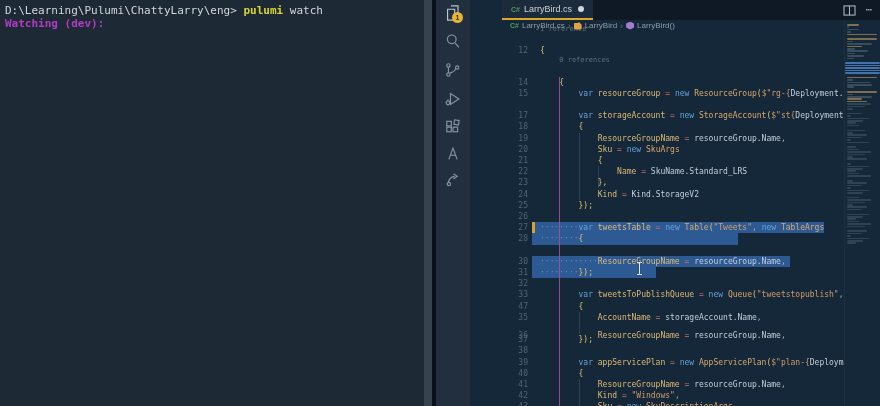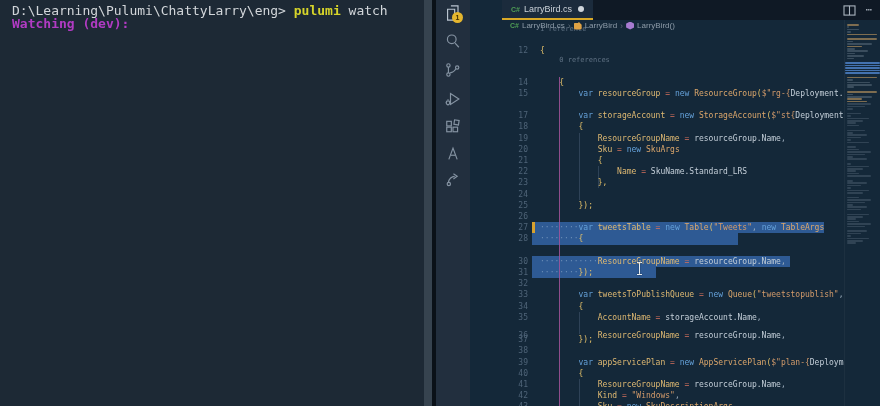--- a/index.html
+++ b/index.html
@@ -1,21 +1,21 @@
 <!DOCTYPE html>
 <html style="--terminal_bg: #1d2935; --terminal_fg: #d2d6da; --terminal_command: #d6d42a; --terminal_status: #b13bc3; --terminal_scrollbar: #36434f; --activity_bar_bg: #222f3e; --icon_color: #8593a2; --badge_bg: #e5b62e; --editor_bg: #142839; --tab_bar_bg: #0f1925; --tab_active_bg: #1b2b3c; --tab_accent: #d9a927; --tab_fg: #ccd3da; --breadcrumb_fg: #8e9ca9; --line_number: #4f6478; --codelens: #5f7183; --selection_bg: #2e5a94; --gutter_modified: #d7a12f; --indent_guide_active: #a4549b; --indent_guide: #2e4257; --tok_kw: #64a0d8; --tok_type: #dba66b; --tok_id: #dfb972; --tok_op: #d5705c; --tok_str: #d29a6a; --tok_fg: #c3ced8; --tok_pun: #9fb0bf; --tok_brace: #e3c069; --tok_method: #c987bd; --tok_ws: #6d8fb8; --csharp_green: #4f9e55; --class_icon: #dfa244; --method_icon: #a77bd0;"><head>
 <meta charset="utf-8">
 <style>
   html,body{margin:0;padding:0;background:#0b141d;}
   #app{position:relative;width:880px;height:406px;overflow:hidden;
        font-family:"DejaVu Sans Mono",monospace;}
 
   
   #terminal{position:absolute;left:0;top:0;width:436px;height:406px;background:var(--terminal_bg,#1d2935);}
-  .term-line{position:absolute;left:5px;white-space:pre;font-size:13px;line-height:13px;color:var(--terminal_fg,#d2d6da);margin-left:7px;}
+  .term-line{position:absolute;left:5px;white-space:pre;font-size:11px;line-height:13px;color:var(--terminal_fg,#d2d6da);}
   .term-cmd{color:var(--terminal_command,#d6d42a);font-weight:bold;}
   .term-status{color:var(--terminal_status,#b13bc3);font-weight:bold;}
   #terminal-scrollbar{position:absolute;left:424px;top:0;width:8px;height:406px;background:var(--terminal_scrollbar,#36434f);}
   #terminal-shadow{position:absolute;left:432px;top:0;width:4px;height:406px;background:#0a1118;}
 
   
   #vscode{position:absolute;left:436px;top:0;width:444px;height:406px;background:var(--editor_bg,#142839);}
   #activity-bar{position:absolute;left:0;top:0;width:34px;height:406px;background:var(--activity_bar_bg,#222f3e);}
   .ab-icon{position:absolute;left:7px;width:20px;height:20px;}
   .ab-icon svg{stroke:var(--icon_color,#8593a2);fill:none;stroke-width:1.4;}
@@ -176,30 +176,30 @@
           <div class="lens" style="top: 56.4px; left: 57.272px;">0 references</div>
           <div class="row" style="top: 76.6px;"><div class="lnum">14</div><div class="ltext"><span>    </span><span class="tk-brace">{</span></div></div>
           <div class="row" style="top: 87.8px;"><div class="lnum">15</div><div class="ltext"><span>        </span><span class="tk-kw">var </span><span class="tk-id">resourceGroup</span><span> </span><span class="tk-op">=</span><span> </span><span class="tk-kw">new </span><span class="tk-type">ResourceGroup</span><span class="tk-brace">(</span><span class="tk-str">$"rg-{</span><span class="tk-fg">Deployment.Instance</span></div></div>
           <div class="row" style="top: 110.2px;"><div class="lnum">17</div><div class="ltext"><span>        </span><span class="tk-kw">var </span><span class="tk-id">storageAccount</span><span> </span><span class="tk-op">=</span><span> </span><span class="tk-kw">new </span><span class="tk-type">StorageAccount</span><span class="tk-brace">(</span><span class="tk-str">$"st{</span><span class="tk-fg">Deployment.Instanc</span></div></div>
           <div class="row" style="top: 121.4px;"><div class="lnum">18</div><div class="ltext"><span>        </span><span class="tk-brace">{</span></div></div>
           <div class="row" style="top: 132.6px;"><div class="lnum">19</div><div class="ltext"><span>            </span><span class="tk-id">ResourceGroupName</span><span> </span><span class="tk-op">=</span><span> </span><span class="tk-fg">resourceGroup.Name</span><span class="tk-pun">,</span></div></div>
           <div class="row" style="top: 143.8px;"><div class="lnum">20</div><div class="ltext"><span>            </span><span class="tk-id">Sku</span><span> </span><span class="tk-op">=</span><span> </span><span class="tk-kw">new </span><span class="tk-type">SkuArgs</span></div></div>
           <div class="row" style="top: 155px;"><div class="lnum">21</div><div class="ltext"><span>            </span><span class="tk-brace">{</span></div></div>
           <div class="row" style="top: 166.2px;"><div class="lnum">22</div><div class="ltext"><span>                </span><span class="tk-id">Name</span><span> </span><span class="tk-op">=</span><span> </span><span class="tk-fg">SkuName.Standard_LRS</span></div></div>
           <div class="row" style="top: 177.4px;"><div class="lnum">23</div><div class="ltext"><span>            </span><span class="tk-brace">},</span></div></div>
-          <div class="row" style="top: 188.6px;"><div class="lnum">24</div></div>
+          <div class="row" style="top: 188.6px;"><div class="lnum">24</div><div class="ltext"><span>            </span><span class="tk-id">Kind</span><span> </span><span class="tk-op">=</span><span> </span><span class="tk-fg">Kind.StorageV2</span></div></div>
           <div class="row" style="top: 199.8px;"><div class="lnum">25</div><div class="ltext"><span>        </span><span class="tk-brace">});</span></div></div>
           <div class="row" style="top: 211px;"><div class="lnum">26</div><div class="ltext"></div></div>
           <div class="row" style="top: 222.2px;"><div class="sel-rect" style="width: 292px;"></div><div class="gutter-mark"></div><div class="lnum">27</div><div class="ltext"><span class="tk-ws">········</span><span class="tk-kw">var </span><span class="tk-id">tweetsTable</span><span> </span><span class="tk-op">=</span><span> </span><span class="tk-kw">new </span><span class="tk-type">Table</span><span class="tk-brace">(</span><span class="tk-str">"Tweets"</span><span class="tk-pun">, </span><span class="tk-kw">new </span><span class="tk-type">TableArgs</span></div></div>
           <div class="row" style="top: 233.4px;"><div class="sel-rect" style="width: 206px;"></div><div class="lnum">28</div><div class="ltext"><span class="tk-ws">········</span><span class="tk-brace">{</span></div></div>
           <div class="row" style="top: 255.8px;"><div class="sel-rect" style="width: 258px;"></div><div class="lnum">30</div><div class="ltext"><span class="tk-ws">············</span><span class="tk-id">ResourceGroupName</span><span> </span><span class="tk-op">=</span><span> </span><span class="tk-fg">resourceGroup.Name</span><span class="tk-pun">,</span></div></div>
           <div class="row" style="top: 267px;"><div class="sel-rect" style="width: 124px;"></div><div class="lnum">31</div><div class="ltext"><span class="tk-ws">········</span><span class="tk-brace">});</span></div></div>
           <div class="row" style="top: 278.2px;"><div class="lnum">32</div><div class="ltext"></div></div>
           <div class="row" style="top: 289.4px;"><div class="lnum">33</div><div class="ltext"><span>        </span><span class="tk-kw">var </span><span class="tk-id">tweetsToPublishQueue</span><span> </span><span class="tk-op">=</span><span> </span><span class="tk-kw">new </span><span class="tk-type">Queue</span><span class="tk-brace">(</span><span class="tk-str">"tweetstopublish"</span><span class="tk-pun">, </span><span class="tk-kw">new </span><span class="tk-type">Que</span></div></div>
-          <div class="row" style="top: 300.6px;"><div class="lnum">34</div><div class="ltext"><span>        </span><span class="tk-brace">{</span></div></div>
+          <div class="row" style="top: 300.6px;"><div class="lnum">47</div><div class="ltext"><span>        </span><span class="tk-brace">{</span></div></div>
           <div class="row" style="top: 311.8px;"><div class="lnum">35</div><div class="ltext"><span>            </span><span class="tk-id">AccountName</span><span> </span><span class="tk-op">=</span><span> </span><span class="tk-fg">storageAccount.Name</span><span class="tk-pun">,</span></div></div>
           <div class="row" style="top: 330px; padding-left: 18px;"><div class="lnum">36</div><div class="ltext"><span>            </span><span class="tk-id">ResourceGroupName</span><span> </span><span class="tk-op">=</span><span> </span><span class="tk-fg">resourceGroup.Name</span><span class="tk-pun">,</span></div></div>
           <div class="row" style="top: 334.2px;"><div class="lnum">37</div><div class="ltext"><span>        </span><span class="tk-brace">});</span></div></div>
           <div class="row" style="top: 345.4px;"><div class="lnum">38</div><div class="ltext"></div></div>
           <div class="row" style="top: 356.6px;"><div class="lnum">39</div><div class="ltext"><span>        </span><span class="tk-kw">var </span><span class="tk-id">appServicePlan</span><span> </span><span class="tk-op">=</span><span> </span><span class="tk-kw">new </span><span class="tk-type">AppServicePlan</span><span class="tk-brace">(</span><span class="tk-str">$"plan-{</span><span class="tk-fg">Deployment.Inst</span></div></div>
           <div class="row" style="top: 367.8px;"><div class="lnum">40</div><div class="ltext"><span>        </span><span class="tk-brace">{</span></div></div>
           <div class="row" style="top: 379px;"><div class="lnum">41</div><div class="ltext"><span>            </span><span class="tk-id">ResourceGroupName</span><span> </span><span class="tk-op">=</span><span> </span><span class="tk-fg">resourceGroup.Name</span><span class="tk-pun">,</span></div></div>
           <div class="row" style="top: 390.2px;"><div class="lnum">42</div><div class="ltext"><span>            </span><span class="tk-id">Kind</span><span> </span><span class="tk-op">=</span><span> </span><span class="tk-str">"Windows"</span><span class="tk-pun">,</span></div></div>
           <div class="row" style="top: 401.4px;"><div class="lnum">43</div><div class="ltext"><span>            </span><span class="tk-id">Sku</span><span> </span><span class="tk-op">=</span><span> </span><span class="tk-kw">new </span><span class="tk-type">SkuDescriptionArgs</span></div></div>
           <div class="guide guide-active" style="left: 57px; top: 76.6px; height: 329.4px;"></div>

